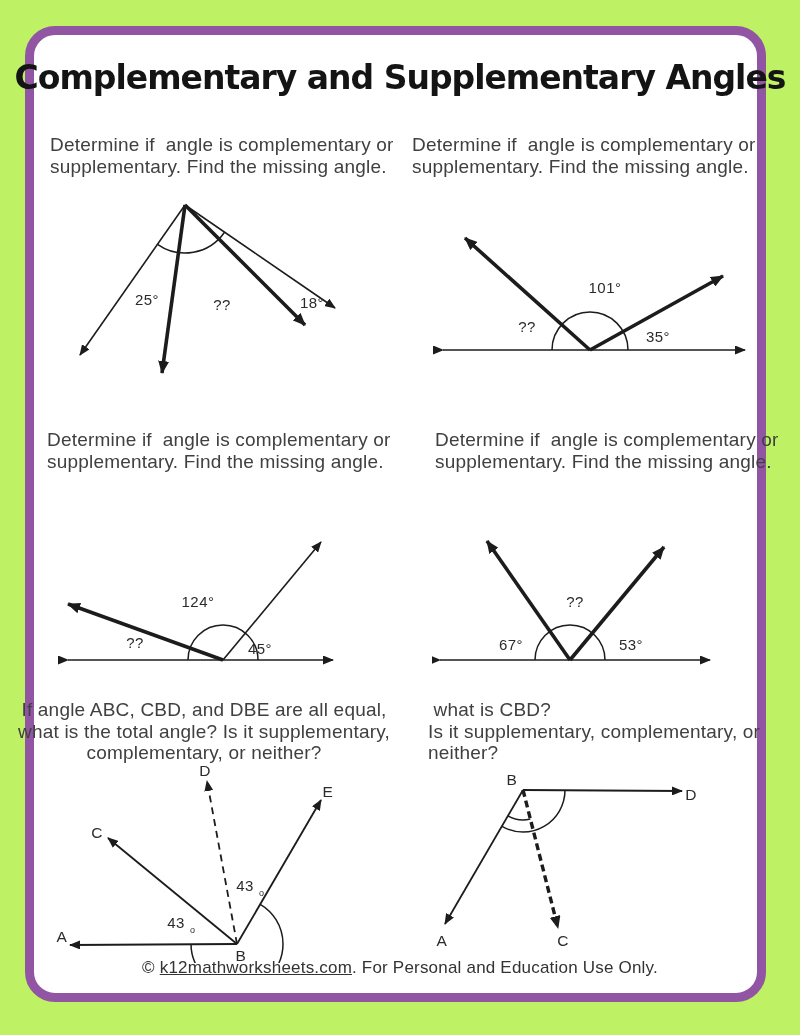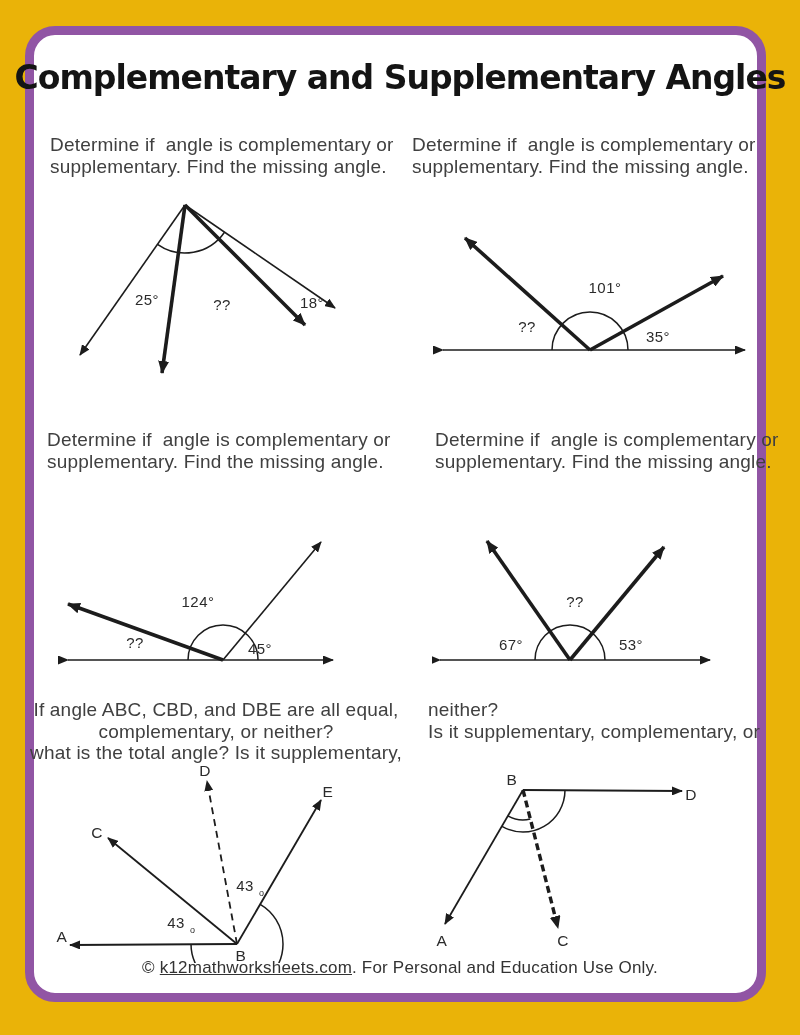--- a/index.html
+++ b/index.html
@@ -1,18 +1,18 @@
 <!DOCTYPE html>
 <html><head>
 <meta charset="utf-8">
 <style>
   * { margin:0; padding:0; box-sizing:border-box; }
   html,body { background:#ffffff; }
   .sheet {
-    position:relative; width:800px; height:1035px; background:#eab308;
+    position:relative; width:800px; height:1035px; background:#bef264;
     font-family:"Liberation Sans", sans-serif; color:#3d3d3d; overflow:hidden;
   }
   .frame {
     position:absolute; left:25px; top:26px; width:741px; height:976px;
     border:9px solid #9155a4; border-radius:30px; background:#ffffff;
   }
   .title {
     position:absolute; left:0; top:58px; width:800px; text-align:center;
     font-family:"DejaVu Sans", sans-serif; font-weight:700; font-size:33px;
     letter-spacing:-1px; color:#141414; white-space:nowrap;
@@ -102,29 +102,30 @@
   <svg class="diagram" style="left:432px; top:533px;" width="290" height="140" viewBox="0 0 290 140">
     <line x1="8" y1="127" x2="278" y2="127" stroke="#1c1c1c" stroke-width="1.6" marker-start="url(#arr)" marker-end="url(#arr)"></line>
     <line x1="138" y1="127" x2="55" y2="8" stroke="#1c1c1c" stroke-width="3.6" marker-end="url(#arrB)"></line>
     <line x1="138" y1="127" x2="232" y2="14" stroke="#1c1c1c" stroke-width="3.6" marker-end="url(#arrB)"></line>
     <path d="M 103 127 A 35 35 0 0 1 173 127" fill="none" stroke="#1c1c1c" stroke-width="1.5"></path>
     <text x="143" y="74" text-anchor="middle">??</text>
     <text x="79" y="117" text-anchor="middle">67°</text>
     <text x="199" y="117" text-anchor="middle">53°</text>
   </svg>
 
-  <div class="prompt prompt-center" style="left:30px; top:699px; width:372px;">
+  <div class="prompt prompt-center" style="left:18px; top:699px; width:372px;">
     <div class="prompt-line">If angle ABC, CBD, and DBE are all equal,</div>
+    <div class="prompt-line">what is the total angle? Is it supplementary,</div>
     <div class="prompt-line">complementary, or neither?</div>
-    <div class="prompt-line">what is the total angle? Is it supplementary,</div>
   </div>
 
   <div class="prompt" style="left:428px; top:699px; width:340px;">
+    <div class="prompt-line"> what is CBD?</div>
+    <div class="prompt-line">Is it supplementary, complementary, or</div>
     <div class="prompt-line">neither?</div>
-    <div class="prompt-line">Is it supplementary, complementary, or</div>
   </div>
 
   <svg class="diagram" style="left:42px; top:763px;" width="320" height="200" viewBox="0 0 320 200">
     <line x1="195" y1="181" x2="28" y2="182" stroke="#1c1c1c" stroke-width="1.8" marker-end="url(#arr)"></line>
     <line x1="195" y1="181" x2="66" y2="75" stroke="#1c1c1c" stroke-width="1.8" marker-end="url(#arr)"></line>
     <line x1="195" y1="181" x2="165" y2="18" stroke="#1c1c1c" stroke-width="1.8" stroke-dasharray="7,5" marker-end="url(#arr)"></line>
     <line x1="195" y1="181" x2="279" y2="37" stroke="#1c1c1c" stroke-width="1.8" marker-end="url(#arr)"></line>
     <path d="M 149 181 A 46 46 0 1 0 218.2 141.3" fill="none" stroke="#1c1c1c" stroke-width="1.5"></path>
     <text class="pt" x="20" y="179" text-anchor="middle">A</text>
     <text class="pt" x="199" y="198" text-anchor="middle">B</text>

